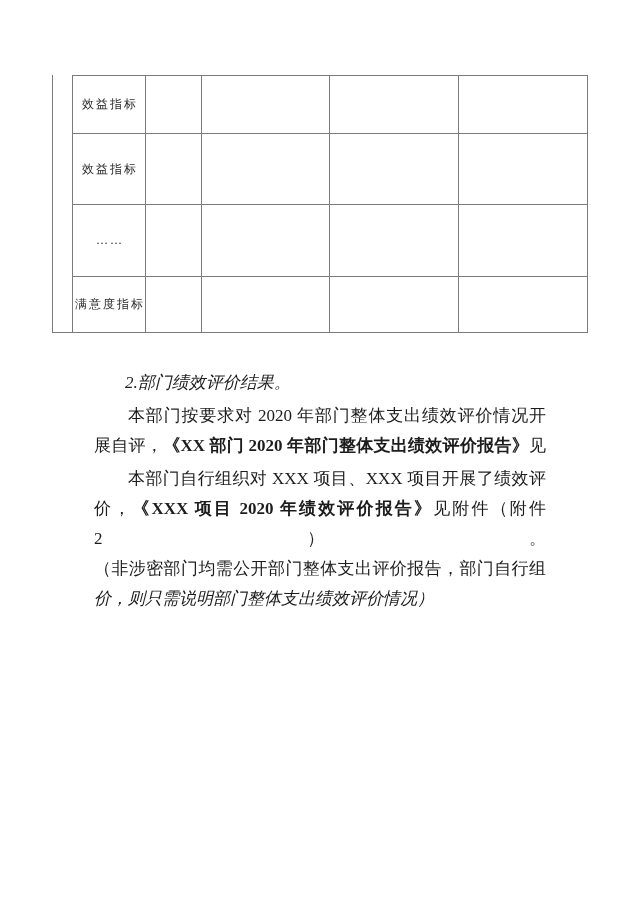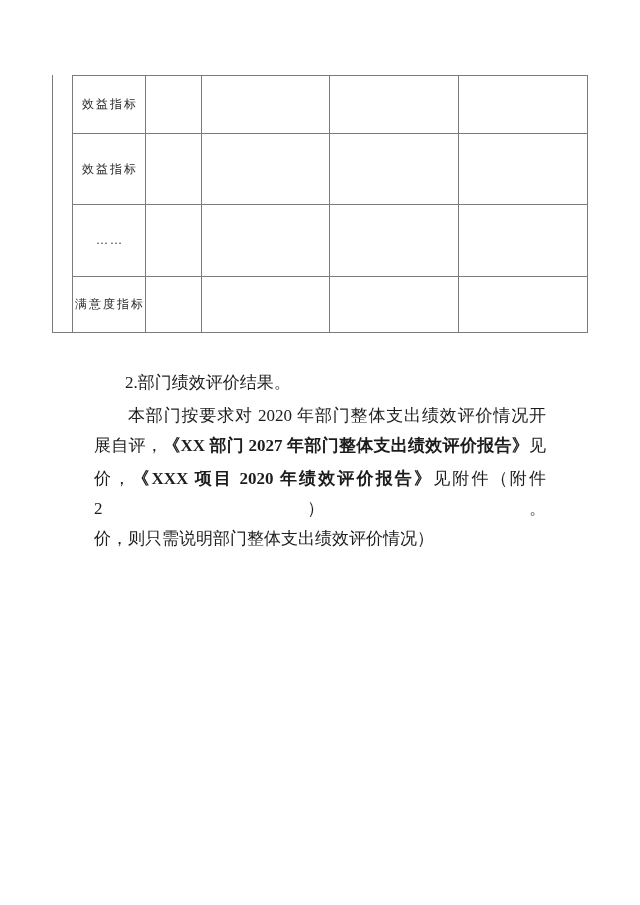--- a/index.html
+++ b/index.html
@@ -63,21 +63,21 @@
     top: 368px;
     width: 452px;
     font-size: 17px;
     line-height: 30px;
     color: #1c1c1c;
   }
   .heading { padding-left: 31px; margin-bottom: 3px; }
   .para { margin: 0; }
   .para-gap { margin-bottom: 3px; }
   .jline { text-align: justify; text-align-last: justify; }
-  .lline { text-align: left; text-align-last: left; }
+  .lline { text-align: left; text-align-last: left; font-style: italic; }
   .indent { padding-left: 34px; }
   .b { font-weight: bold; }
 
   
   .page-num {
     position: absolute;
     left: 487px;
     top: 790px;
     width: 66px;
     text-align: center;
@@ -121,25 +121,27 @@
 
     </div>
   </div>
 
   <div class="body-text">
 
     <div class="heading lline">2.部门绩效评价结果。</div>
 
     <div class="para para-gap">
       <div class="jline indent">本部门按要求对 2020 年部门整体支出绩效评价情况开</div>
-      <div class="jline"><span>展自评，</span><span class="b">《XX 部门 2027 年部门整体支出绩效评价报告》</span><span>见</span></div>
+      <div class="jline"><span>展自评，</span><span class="b">《XX 部门 2020 年部门整体支出绩效评价报告》</span><span>见</span></div>
     </div>
 
     <div class="para">
+      <div class="jline indent">本部门自行组织对 XXX 项目、XXX 项目开展了绩效评</div>
       <div class="jline"><span>价，</span><span class="b">《XXX 项目 2020 年绩效评价报告》</span><span>见附件（附件 2）。</span></div>
+      <div class="jline">（非涉密部门均需公开部门整体支出评价报告，部门自行组</div>
       <div class="lline">价，则只需说明部门整体支出绩效评价情况）</div>
     </div>
 
   </div>
 
   <div class="page-num">- 17 -</div>
 
 </div>
 
 </body></html>

